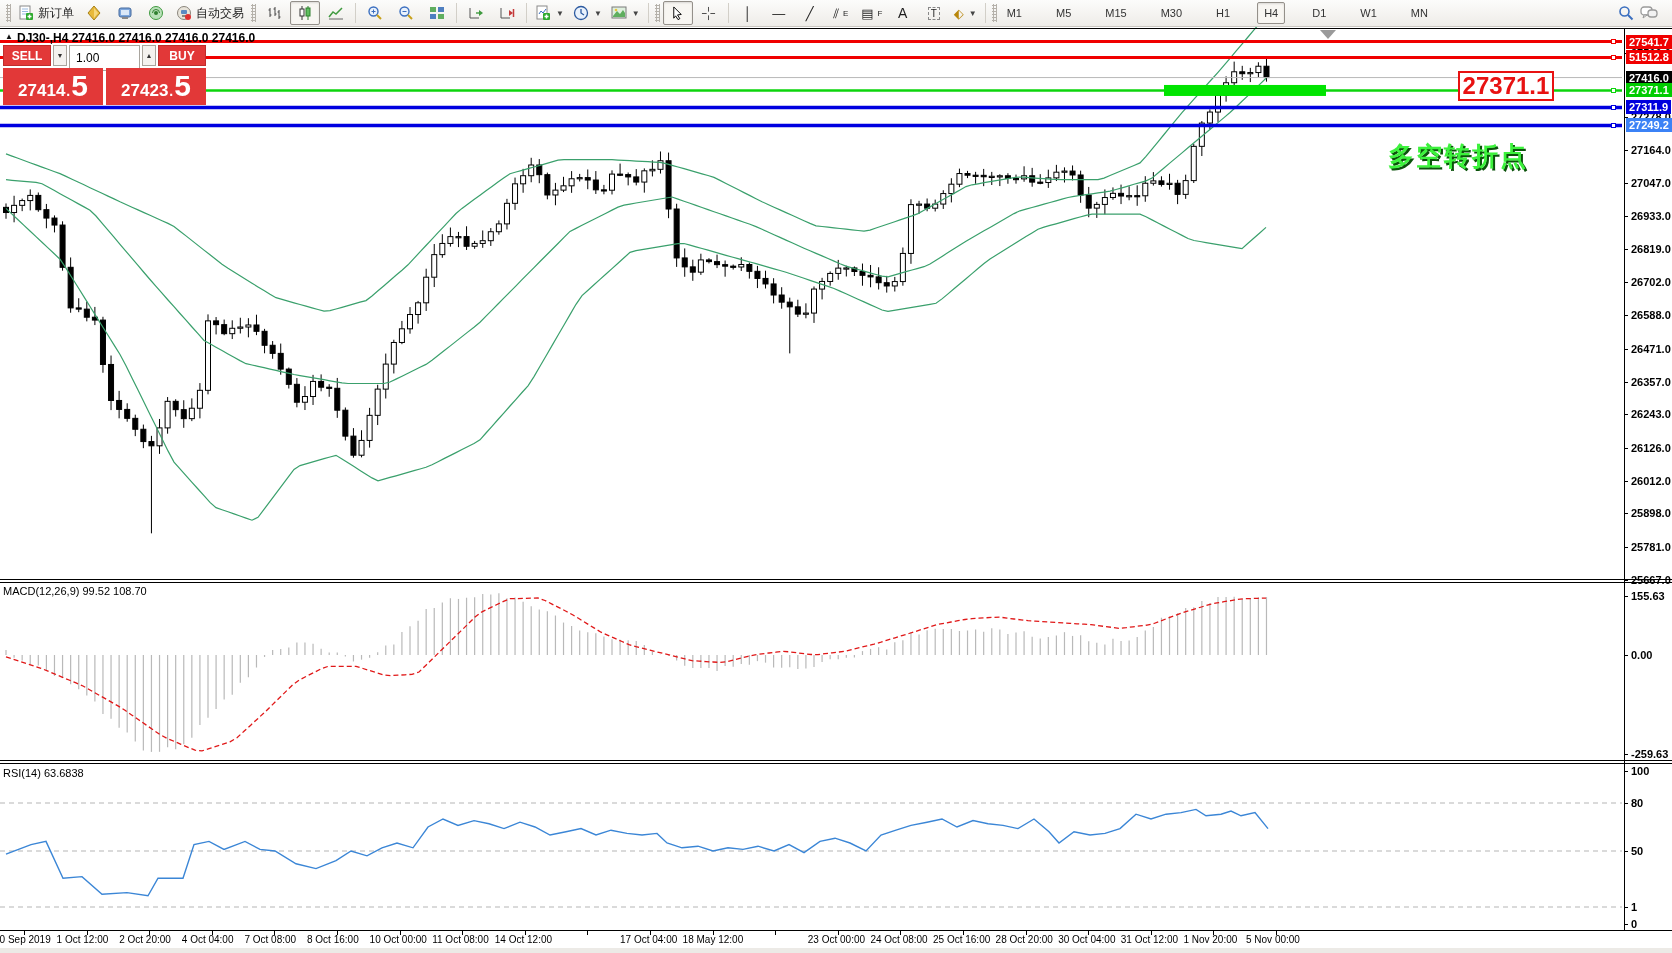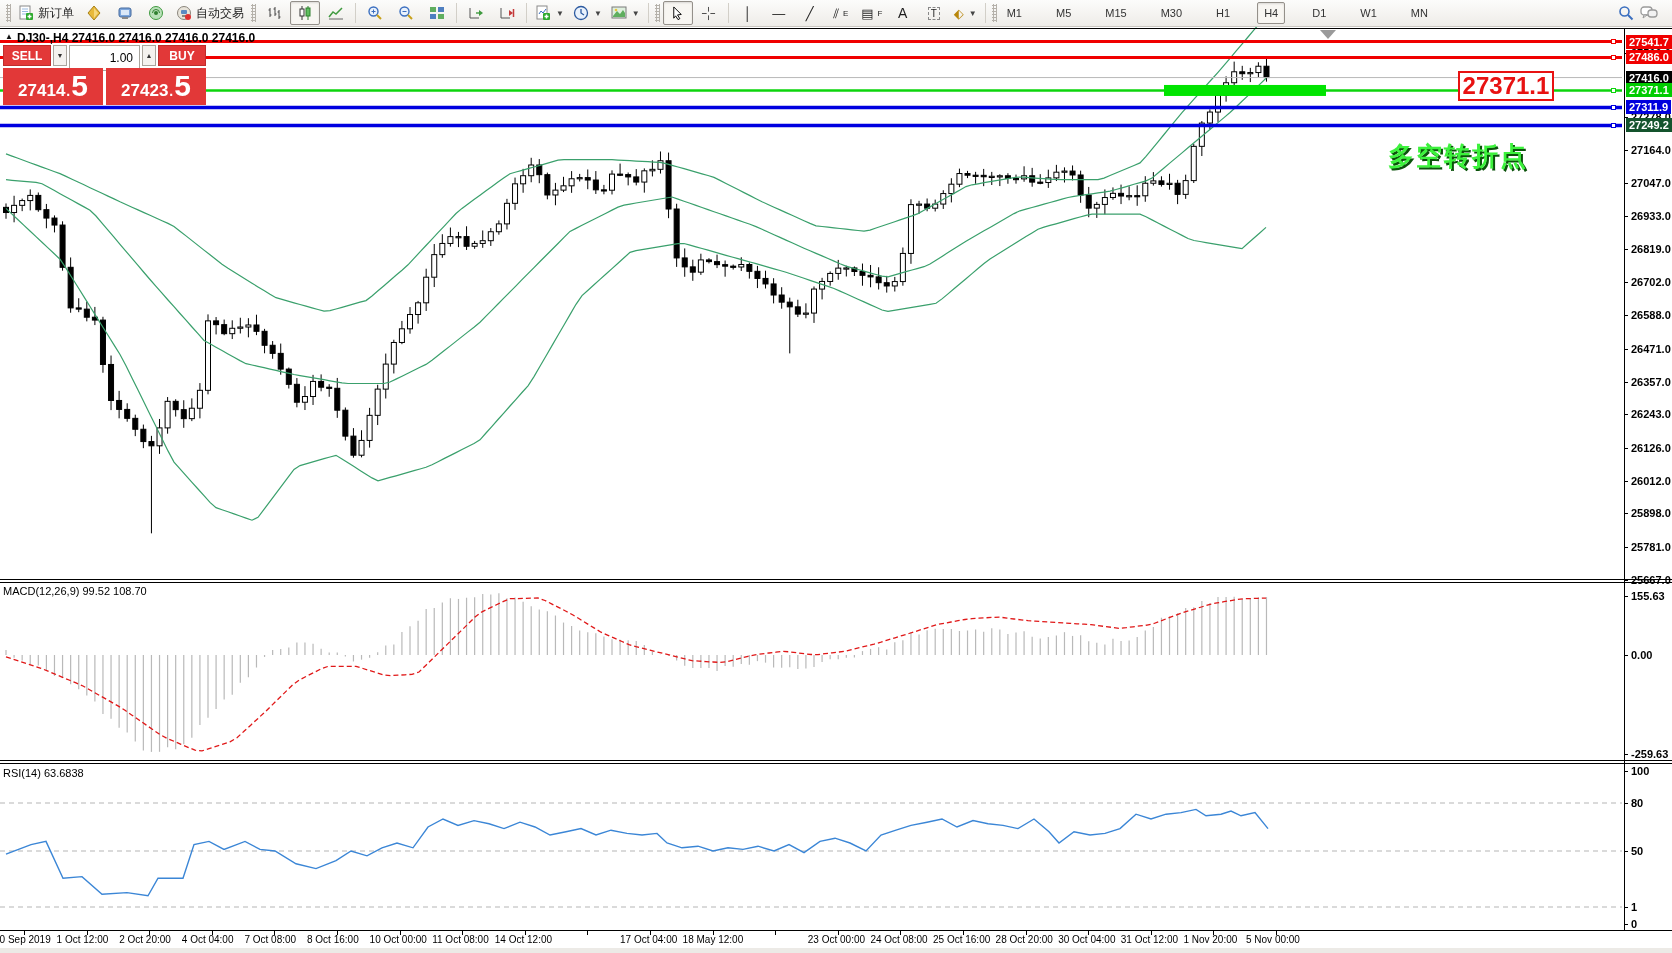--- a/index.html
+++ b/index.html
@@ -25,21 +25,21 @@
   #vec{position:absolute;left:0;top:0;z-index:5;}
   #chart-header{position:absolute;left:17px;top:31px;font-size:12px;font-weight:bold;color:#000;z-index:20;}
   #collapse-tri{position:absolute;left:5px;top:32px;font-size:8px;color:#111;z-index:20;}
   #shift-marker{position:absolute;left:1320px;top:30px;width:0;height:0;z-index:8;
     border-left:8px solid transparent;border-right:8px solid transparent;border-top:9px solid #9a9a9a;}
   
   #oneclick{position:absolute;left:3px;top:45px;width:203px;z-index:25;background:#fff;}
   #oc-row1{display:flex;height:21px;gap:2px;}
   .oc-btn{background:#e23838;color:#fff;font-size:12px;font-weight:bold;display:flex;align-items:center;justify-content:center;width:48px;border:1px solid #c02c2c;box-sizing:border-box;}
   .spin{width:14px;background:#f4f2ef;border:1px solid #a9a59e;box-sizing:border-box;font-size:7px;color:#333;display:flex;align-items:center;justify-content:center;}
-  #oc-vol{flex:1;min-width:0;border:1px solid #a9a59e;box-sizing:border-box;font-size:12px;text-align:right;padding:12px 6px;font-family:"Liberation Sans",sans-serif;}
+  #oc-vol{flex:1;min-width:0;border:1px solid #a9a59e;box-sizing:border-box;font-size:12px;text-align:left;padding:12px 6px;font-family:"Liberation Sans",sans-serif;}
   #oc-row2{display:flex;gap:3px;margin-top:2px;height:37px;}
   .oc-price{flex:1;background:#e23838;color:#fff;display:flex;align-items:baseline;justify-content:center;padding-top:3px;}
   .oc-int{font-size:17px;font-weight:bold;letter-spacing:0;}
   .oc-dot{font-size:14px;font-weight:bold;margin:0 1px;}
   .oc-frac{font-size:30px;font-weight:bold;line-height:30px;}
   
   #price-scale{position:absolute;left:1624px;top:28px;width:48px;height:902px;border-left:1px solid #000;background:#fff;z-index:10;}
   .ptick{position:absolute;left:-1px;width:4px;height:1px;background:#000;}
   .ptxt{position:absolute;left:6px;font-size:11px;font-weight:bold;color:#000;white-space:nowrap;}
   .plabel{position:absolute;left:1px;height:14px;line-height:14px;padding:0 3px;font-size:11px;font-weight:bold;color:#fff;white-space:nowrap;z-index:15;}
@@ -807,25 +807,25 @@
       <div class="ptxt" style="top: 413.806px;">26126.0</div>
       <div class="ptick" style="top: 452.524px;"></div>
       <div class="ptxt" style="top: 446.524px;">26012.0</div>
       <div class="ptick" style="top: 485.242px;"></div>
       <div class="ptxt" style="top: 479.242px;">25898.0</div>
       <div class="ptick" style="top: 518.821px;"></div>
       <div class="ptxt" style="top: 512.821px;">25781.0</div>
       <div class="ptick" style="top: 551.539px;"></div>
       <div class="ptxt" style="top: 545.539px;">25667.0</div>
       <div class="plabel" style="top: 6.5px; background: rgb(240, 0, 0);">27541.7</div>
-      <div class="plabel" style="top: 22.4859px; background: rgb(240, 0, 0);">27486.0</div>
+      <div class="plabel" style="top: 22.4859px; background: rgb(240, 0, 0);">51512.8</div>
       <div class="plabel" style="top: 42.5759px; background: rgb(0, 0, 0);">27416.0</div>
       <div class="plabel" style="top: 55.4622px; background: rgb(0, 204, 0);">27371.1</div>
       <div class="plabel" style="top: 72.4526px; background: rgb(0, 0, 221);">27311.9</div>
-      <div class="plabel" style="top: 90.4475px; background: #14532d;">27249.2</div>
+      <div class="plabel" style="top: 90.4475px; background: #3b82f6;">27249.2</div>
       <div class="ptick" style="top: 567.861px;"></div>
       <div class="ptxt" style="top: 561.861px;">155.63</div>
       <div class="ptick" style="top: 627px;"></div>
       <div class="ptxt" style="top: 621px;">0.00</div>
       <div class="ptick" style="top: 725.659px;"></div>
       <div class="ptxt" style="top: 719.659px;">-259.63</div>
       <div class="ptick" style="top: 743px;"></div>
       <div class="ptxt" style="top: 737px;">100</div>
       <div class="ptick" style="top: 775px;"></div>
       <div class="ptxt" style="top: 769px;">80</div>

